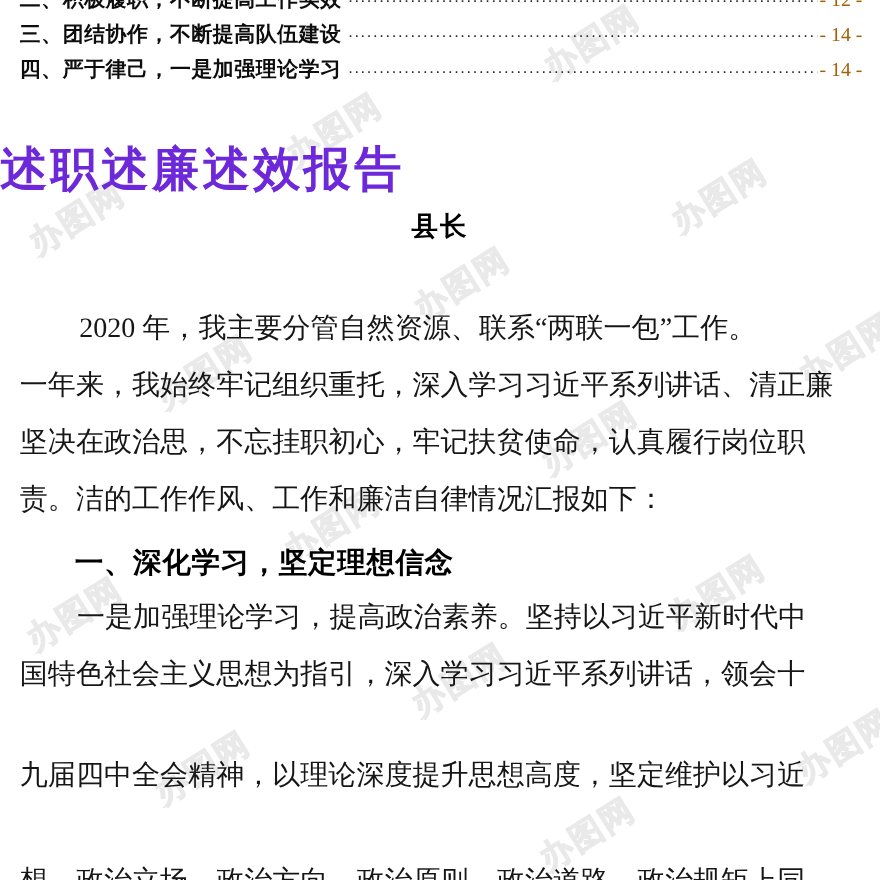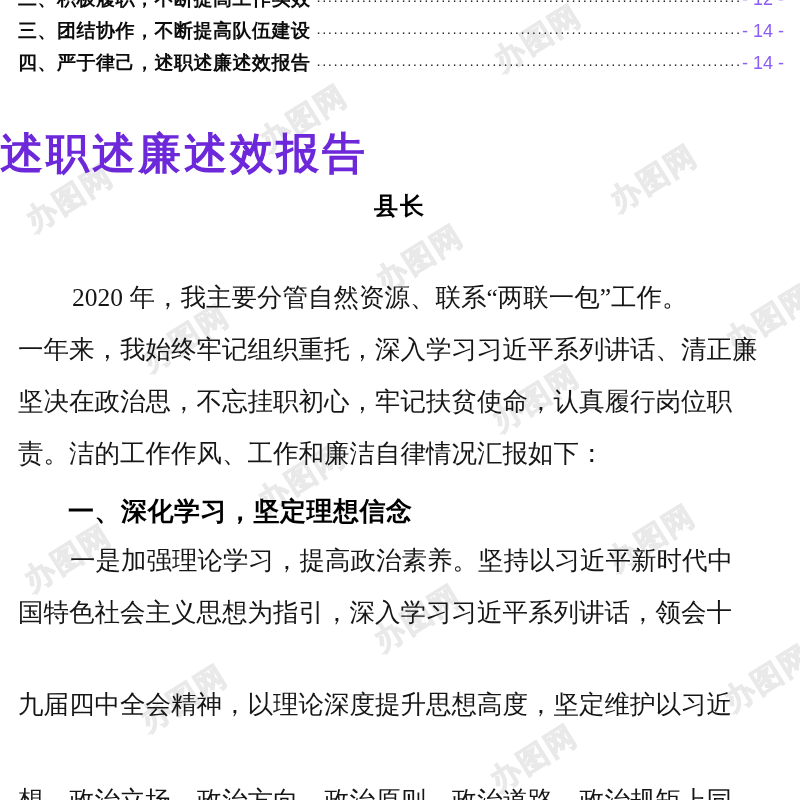--- a/index.html
+++ b/index.html
@@ -70,24 +70,24 @@
     margin: 0 2px 0 6px;
     font-weight: 400;
     font-size: 15px;
     letter-spacing: 1.5px;
     color: #2b2b2b;
     position: relative;
     top: -3px;
   }
   .toc-page {
     flex: 0 0 auto;
-    font-family: Liberation Sans, sans-serif;
+    font-family: Liberation Serif, serif;
     font-weight: 400;
     font-size: 18px;
-    color: #8b5cf6;
+    color: #a16207;
   }
 
   
   #doc-title {
     position: absolute;
     left: 0;
     top: 125px;
     width: 800px;
     text-align: left;
     font-family: "Liberation Serif", "DejaVu Serif", serif;
@@ -147,21 +147,21 @@
       <span class="toc-page">- 12 -</span>
     </div>
 
     <div class="toc-row">
       <span class="toc-title">三、团结协作，不断提高队伍建设</span>
       <span class="toc-dots">..............................................................................</span>
       <span class="toc-page">- 14 -</span>
     </div>
 
     <div class="toc-row">
-      <span class="toc-title">四、严于律己，述职述廉述效报告</span>
+      <span class="toc-title">四、严于律己，一是加强理论学习</span>
       <span class="toc-dots">..............................................................................</span>
       <span class="toc-page">- 14 -</span>
     </div>
 
   </div>
 
   <div id="doc-title">述职述廉述效报告</div>
   <div id="doc-subtitle">县长</div>
 
   <div class="body-line" style="top:283px; left:72px;">2020 年，我主要分管自然资源、联系“两联一包”工作。</div>

